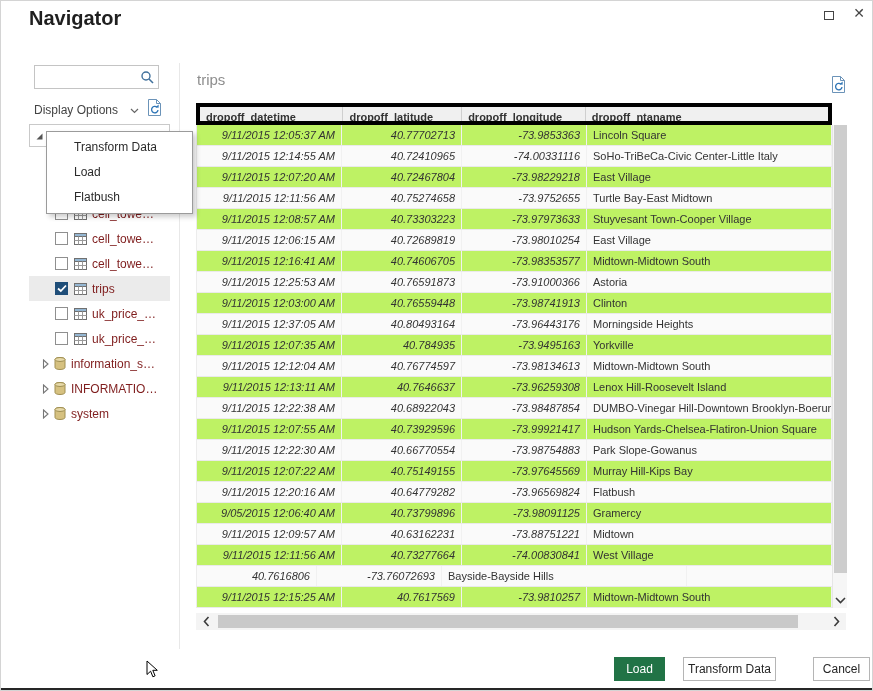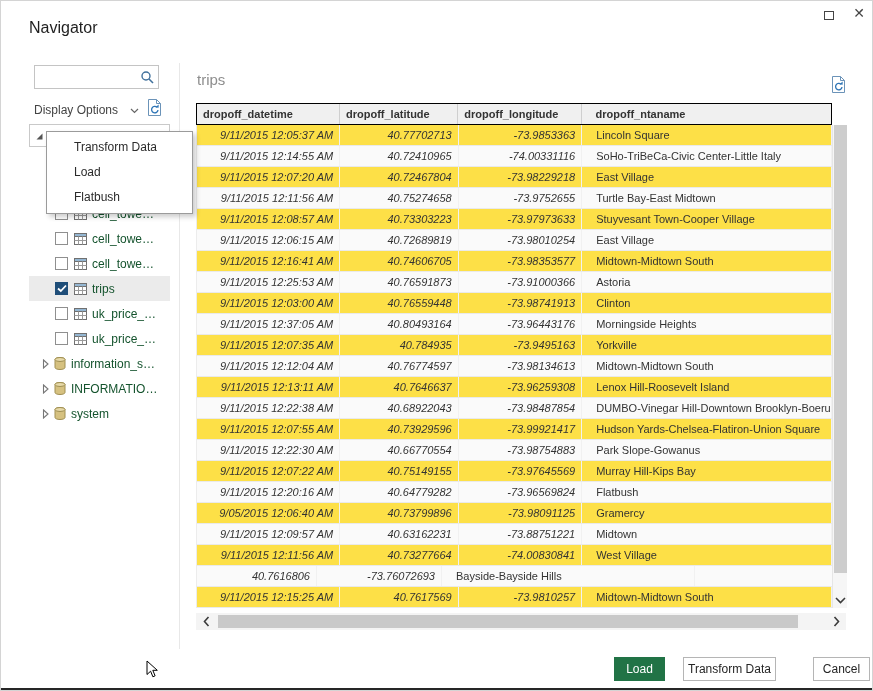--- a/index.html
+++ b/index.html
@@ -5,61 +5,61 @@
   * { box-sizing: border-box; }
   html,body { margin:0; padding:0; }
   body {
     width:873px; height:691px; position:relative; overflow:hidden;
     background:#ffffff; font-family:"Liberation Sans", sans-serif; color:#333;
   }
   .dialog { position:absolute; inset:0; border:1px solid #d4d4d4; background:#fff; }
   .bottom-edge { position:absolute; left:0; bottom:0; width:100%; height:2px; background:#262626; }
 
   
-  .dialog-title { position:absolute; left:28px; top:18px; font-size:16px; font-weight:normal; color:#1f1f1f; }
+  .dialog-title { position:absolute; left:28px; top:6px; font-size:20px; font-weight:bold; color:#1f1f1f; }
   .win-restore { position:absolute; left:820px; top:7px; width:15px; height:14px; display:flex; align-items:center; justify-content:center; cursor:default; }
   .win-restore span { width:10px; height:9px; border:1px solid #444; display:block; }
   .win-close { position:absolute; left:849px; top:3px; width:18px; height:18px; font-size:14px; color:#444; display:flex; align-items:center; justify-content:center; cursor:default; }
 
   
   .searchbox { position:absolute; left:33px; top:64px; width:125px; height:24px; border:1px solid #c4c4c4; background:#fff; display:flex; align-items:center; }
   .searchbox input { border:none; outline:none; flex:1; min-width:0; height:100%; font:12px "Liberation Sans",sans-serif; padding:0 4px; }
   .search-icon { width:22px; display:flex; justify-content:center; align-items:center; }
   .display-options { position:absolute; left:33px; top:100px; height:18px; display:flex; align-items:center; gap:12px; font-size:12px; color:#444; }
   .sidebar-refresh { position:absolute; left:146px; top:98px; }
   .tree-root-stub { position:absolute; left:28px; top:123px; width:141px; height:23px; border:1px solid #c9c9c9; background:#fff; display:flex; align-items:center; padding-left:5px; z-index:10; }
   #tree { position:absolute; left:28px; top:200px; width:141px; }
-  .tree-row { display:flex; align-items:center; height:25px; font-size:12px; color:#14532d; }
+  .tree-row { display:flex; align-items:center; height:25px; font-size:12px; color:#7f1d1d; }
   .tree-row.table { padding-left:26px; }
   .tree-row.database { padding-left:13px; }
   .tree-row.selected { background:#ebebeb; }
   .cb { width:13px; height:13px; border:1px solid #8f8f8f; background:#fff; margin-right:6px; flex:0 0 auto; display:flex; align-items:center; justify-content:center; }
   .cb.checked { background:var(--check,#1f4e79); border-color:var(--check,#1f4e79); }
   .ticon { margin-right:5px; display:flex; flex:0 0 auto; }
   .arrow { margin-right:4px; display:flex; flex:0 0 auto; }
   .tlabel { white-space:nowrap; overflow:hidden; }
   .vsep { position:absolute; left:178px; top:62px; height:586px; border-left:1px solid #e8e8e8; }
 
   
   .context-menu { position:absolute; left:45px; top:130px; width:147px; background:#fff; border:1px solid #9b9b9b; box-shadow:3px 3px 5px rgba(0,0,0,.2); padding:3px 0; z-index:60; }
   .menu-item { height:25px; line-height:25px; padding-left:27px; font-size:12px; color:#2b2b2b; }
 
   
   .preview-title { position:absolute; left:196px; top:70px; font-size:15px; color:#8e8e8e; }
   .preview-refresh { position:absolute; left:830px; top:75px; }
 
   
-  .table-head { position:absolute; left:195px; top:102px; width:636px; height:22px; display:flex; background:#f0f0f0; border:1px solid #000000; }
+  .table-head { position:absolute; left:195px; top:102px; width:636px; height:22px; display:flex; background:#f0f0f0; border:4px solid #000000; }
   .th { font-size:11px; font-weight:bold; color:#333; padding:4px 6px 0; border-right:1px solid #cfcfcf; white-space:nowrap; overflow:hidden; }
   .th:last-child { border-right:none; }
   .table-body { position:absolute; left:195px; top:124px; width:636px; border-left:1px solid #ececec; background:#fff; }
-  .tr { display:flex; height:21px; background:#fde047; border-bottom:1px solid #eaeaea; }
+  .tr { display:flex; height:21px; background:#bef264; border-bottom:1px solid #eaeaea; }
   .tr:nth-child(even) { background:#fafafa; }
   .td { font-size:11px; color:#333; padding:4px 6px 0; border-right:1px solid #f1f1f1; white-space:nowrap; overflow:hidden; }
-  .c0 { width:145px; } .c1 { width:120px; } .c2 { width:125px; } .c3 { width:245px;margin-left:8px; }
+  .c0 { width:145px; } .c1 { width:120px; } .c2 { width:125px; } .c3 { width:245px; }
   .td.c0,.td.c1,.td.c2 { text-align:right; font-style:italic; }
 
   
   .vscroll { position:absolute; left:831px; top:124px; width:15px; height:483px; background:#f6f6f6; border-left:1px solid #e6e6e6; }
   .vthumb { position:absolute; left:1px; top:0; width:13px; height:448px; background:#cdcdcd; }
   .vdown { position:absolute; left:0; bottom:0; width:14px; height:18px; display:flex; align-items:center; justify-content:center; background:#f6f6f6; }
   .hscroll { position:absolute; left:195px; top:612px; width:650px; height:17px; background:#f4f4f4; }
   .harrow { position:absolute; top:0; width:20px; height:17px; display:flex; align-items:center; justify-content:center; }
   .harrow.left { left:0; } .harrow.right { right:0; }
   .hthumb { position:absolute; left:22px; top:2px; width:580px; height:13px; background:#c9c9c9; }

